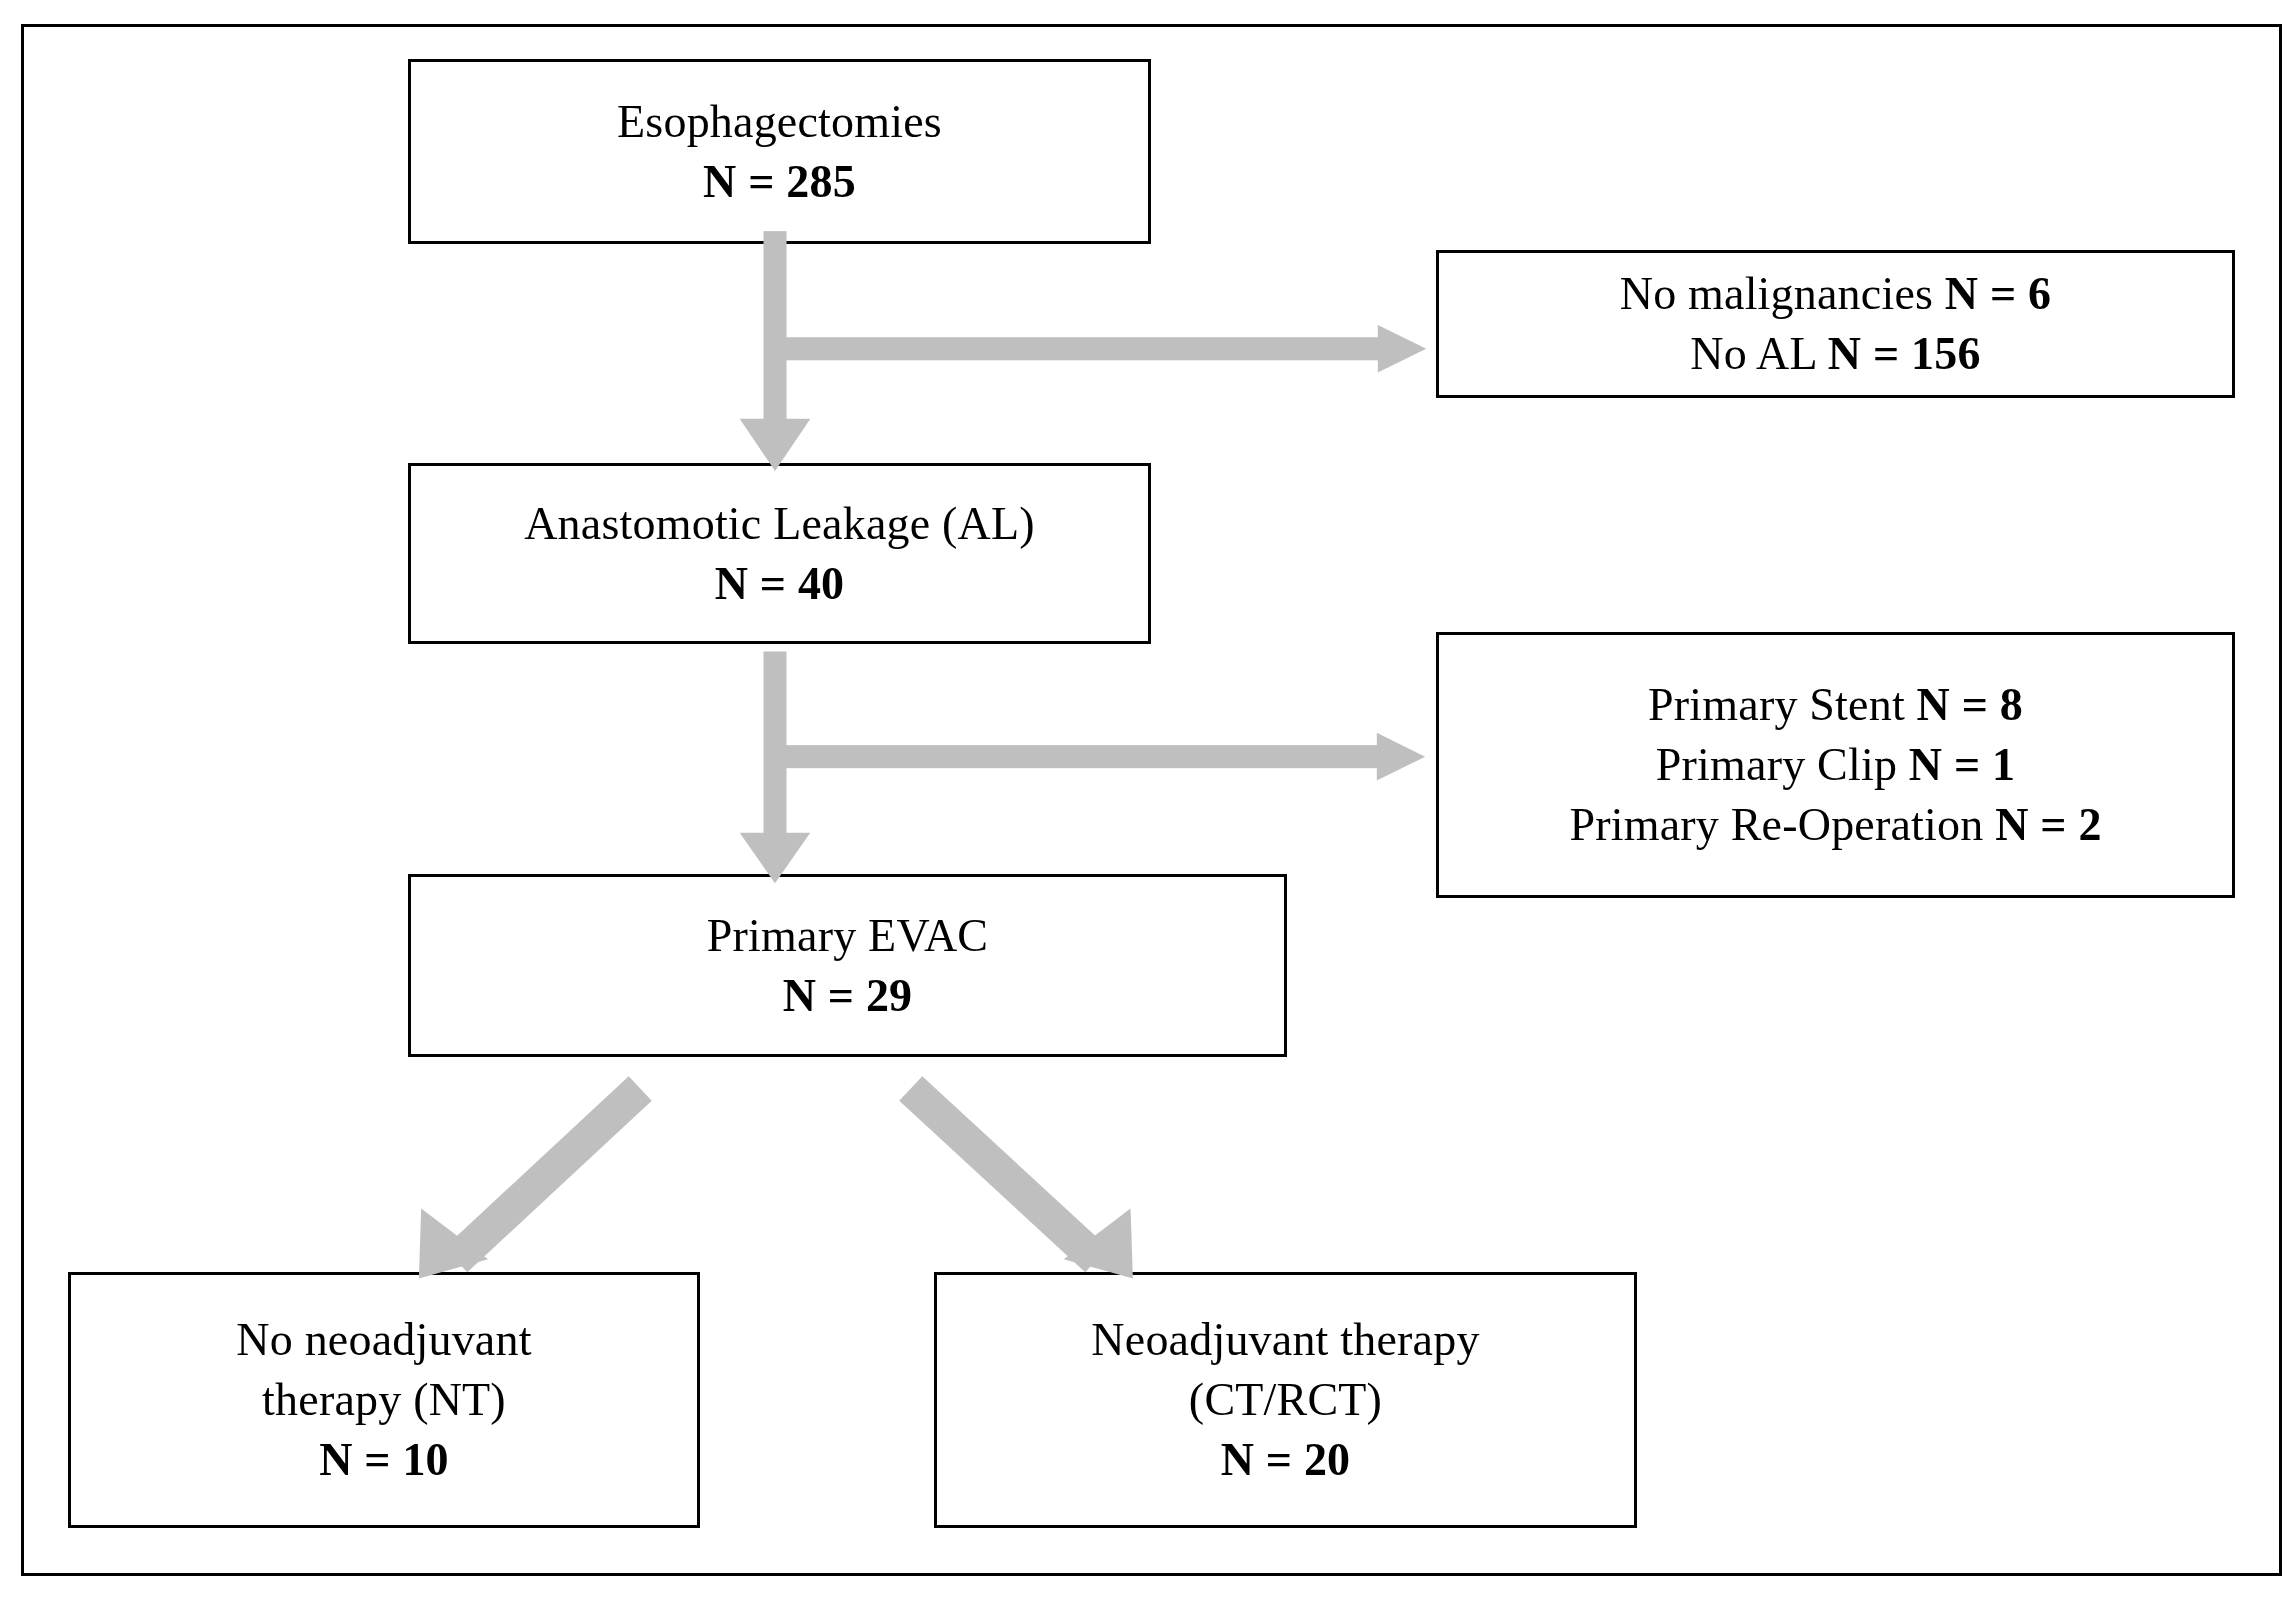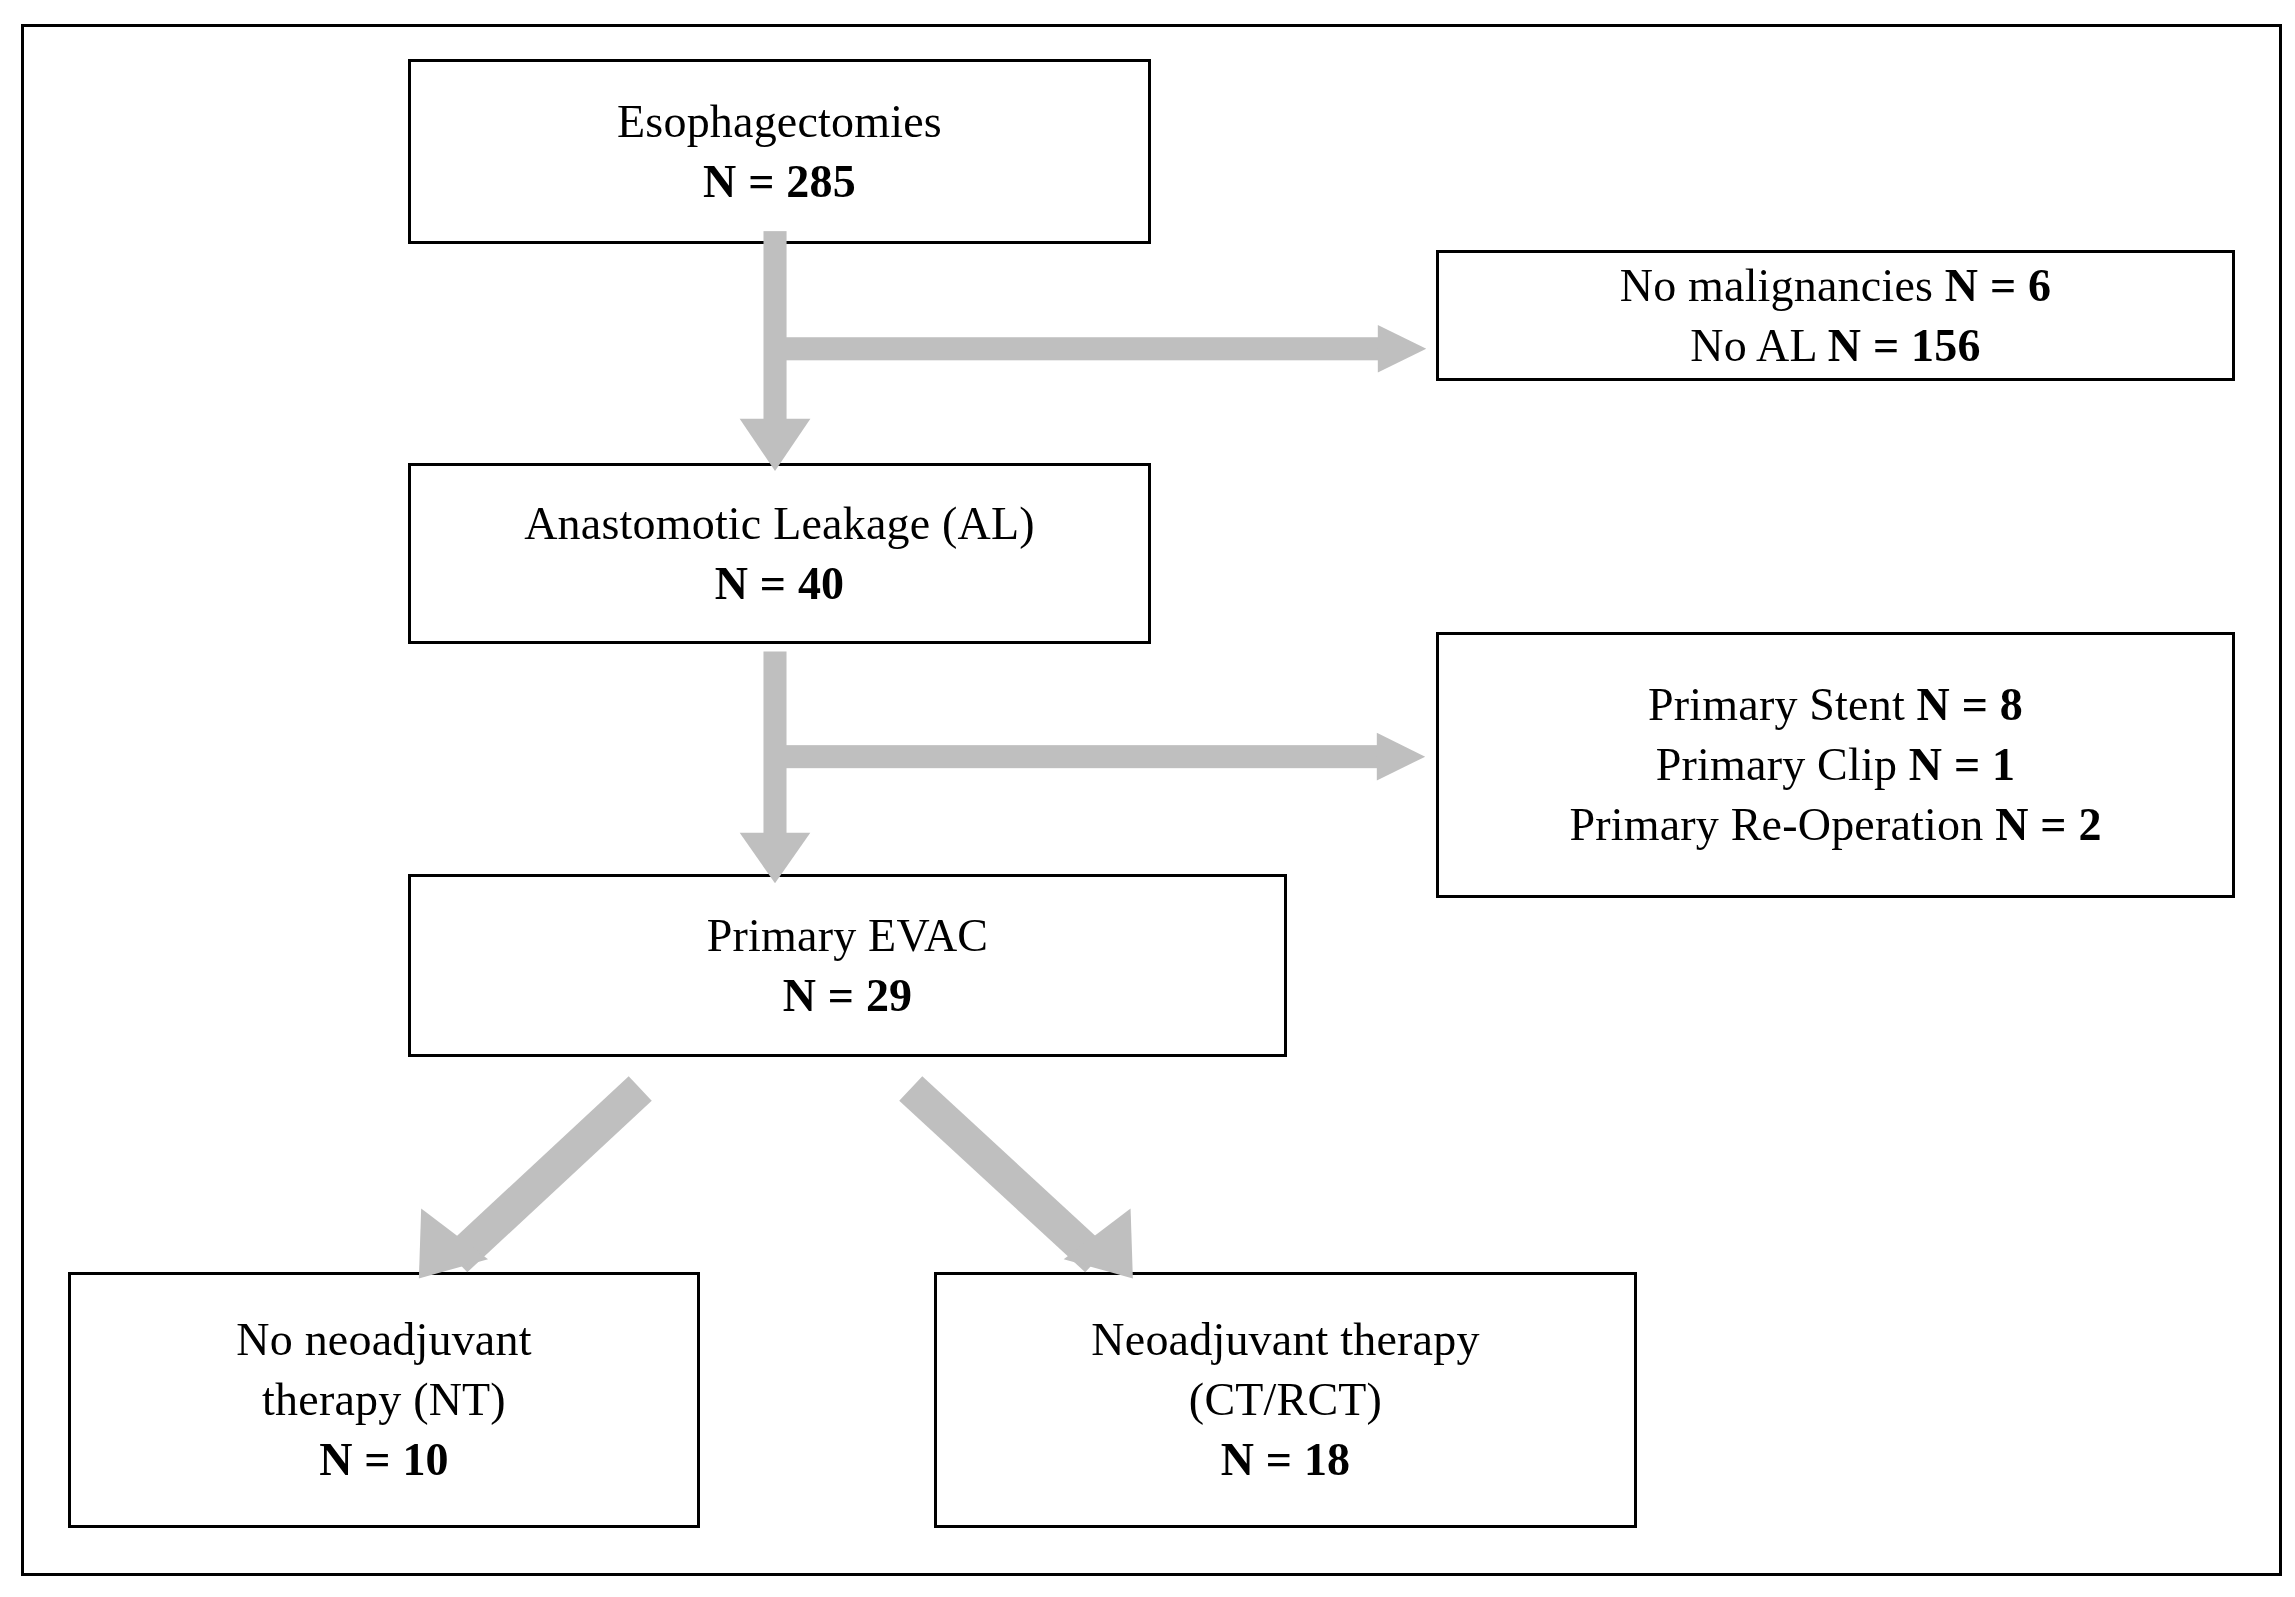--- a/index.html
+++ b/index.html
@@ -39,21 +39,21 @@
   .node .line{
     display:block;
     white-space:nowrap;
     font-size:46px;
     letter-spacing:0.2px;
   }
   .node .line.bold{font-weight:700;}
   .node .line b{font-weight:700;}
   
   #node-esophagectomies{left:408px; top:59px;  width:743px;  height:185px;}
-  #node-excluded-1     {left:1436px;top:250px; width:799px; height:131px;}
+  #node-excluded-1     {left:1436px;top:250px; width:799px; height:148px;}
   #node-anastomotic    {left:408px; top:463px; width:743px;  height:181px;}
   #node-excluded-2     {left:1436px;top:632px; width:799px; height:266px;}
   #node-primary-evac   {left:408px; top:874px;width:879px;  height:183px;}
   #node-no-nt          {left:68px;  top:1272px;width:632px;  height:256px;font-family:Liberation Serif, serif;}
   #node-nt             {left:934px;top:1272px;width:703px;  height:256px;}
 
   
   .arrow-svg{position:absolute; overflow:visible; pointer-events:none;}
   #arrow-group-1{left:0;   top:231px;  width:1507px; height:254px;}
   #arrow-group-2{left:0;   top:630px;  width:1507px; height:261px;}
@@ -94,21 +94,21 @@
 
   <div class="node" id="node-no-nt">
     <span class="line">No neoadjuvant</span>
     <span class="line">therapy (NT)</span>
     <span class="line bold">N = 10</span>
   </div>
 
   <div class="node" id="node-nt">
     <span class="line">Neoadjuvant therapy</span>
     <span class="line">(CT/RCT)</span>
-    <span class="line bold">N = 18</span>
+    <span class="line bold">N = 20</span>
   </div>
 
   <svg class="arrow-svg" id="arrow-group-1" viewBox="0 0 1960 330" width="1507" height="254">
 
     <g>
       <rect x="993" y="0" width="30" height="250" fill="#bfbfbf"></rect>
       <polygon points="962,244 1054,244 1008,312" fill="#bfbfbf"></polygon>
     </g>
 
     <g>

